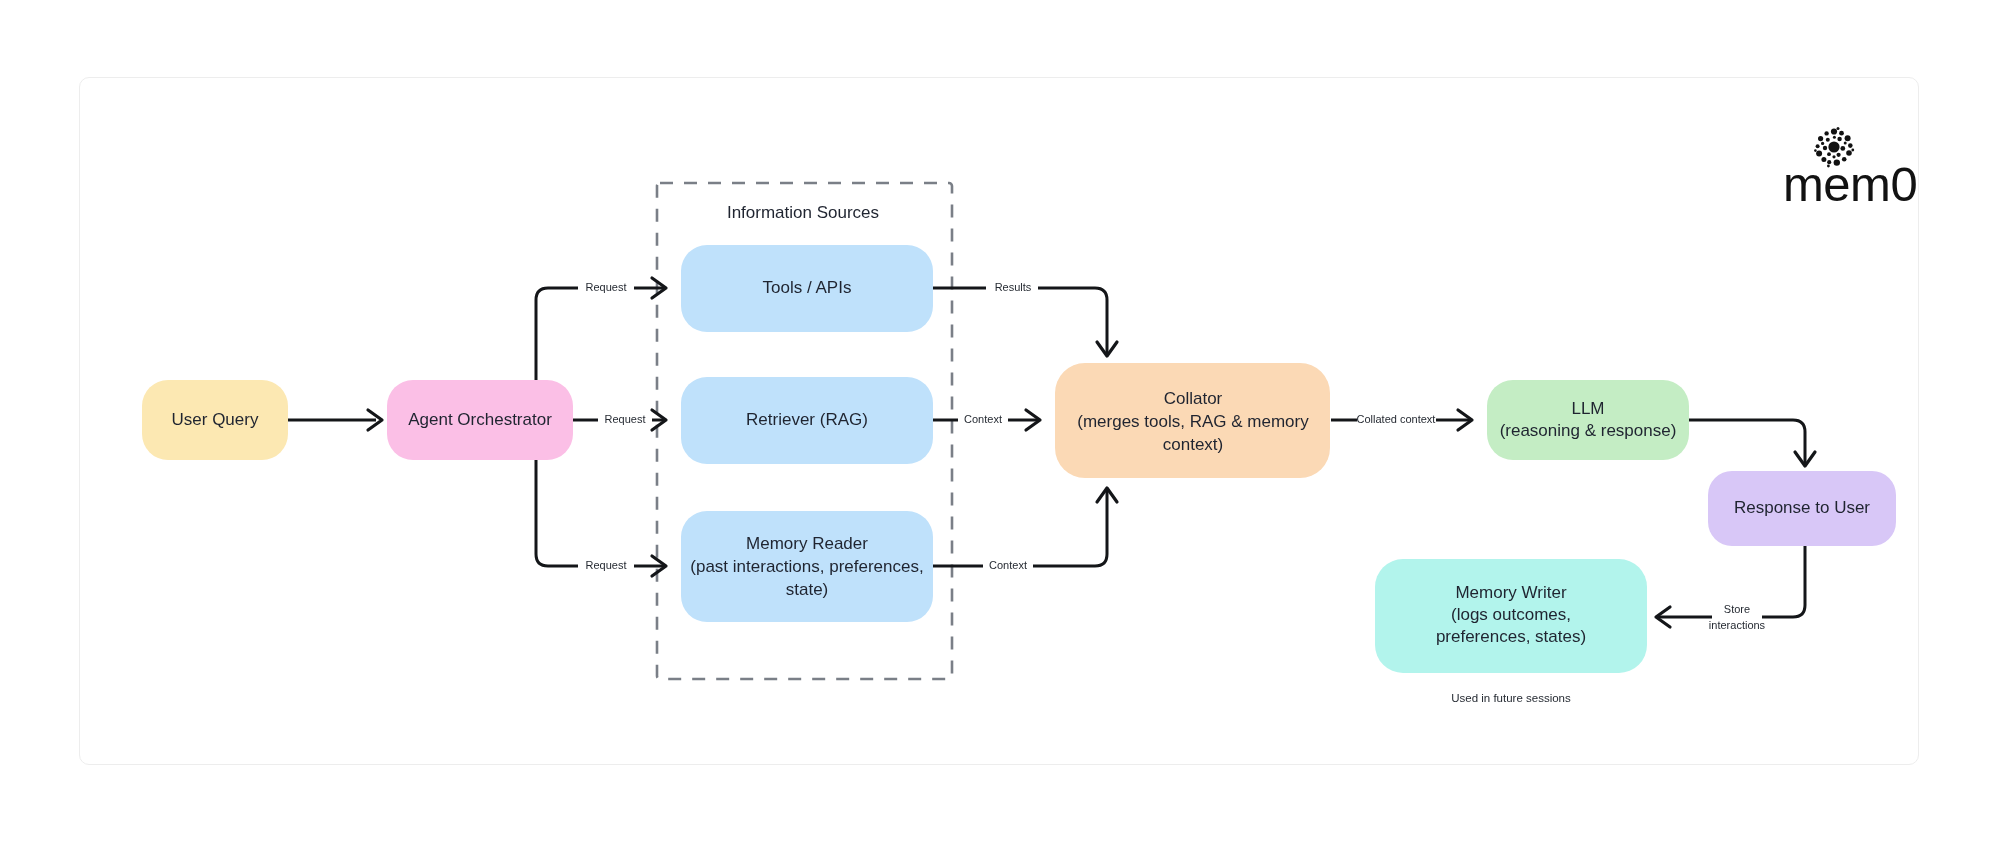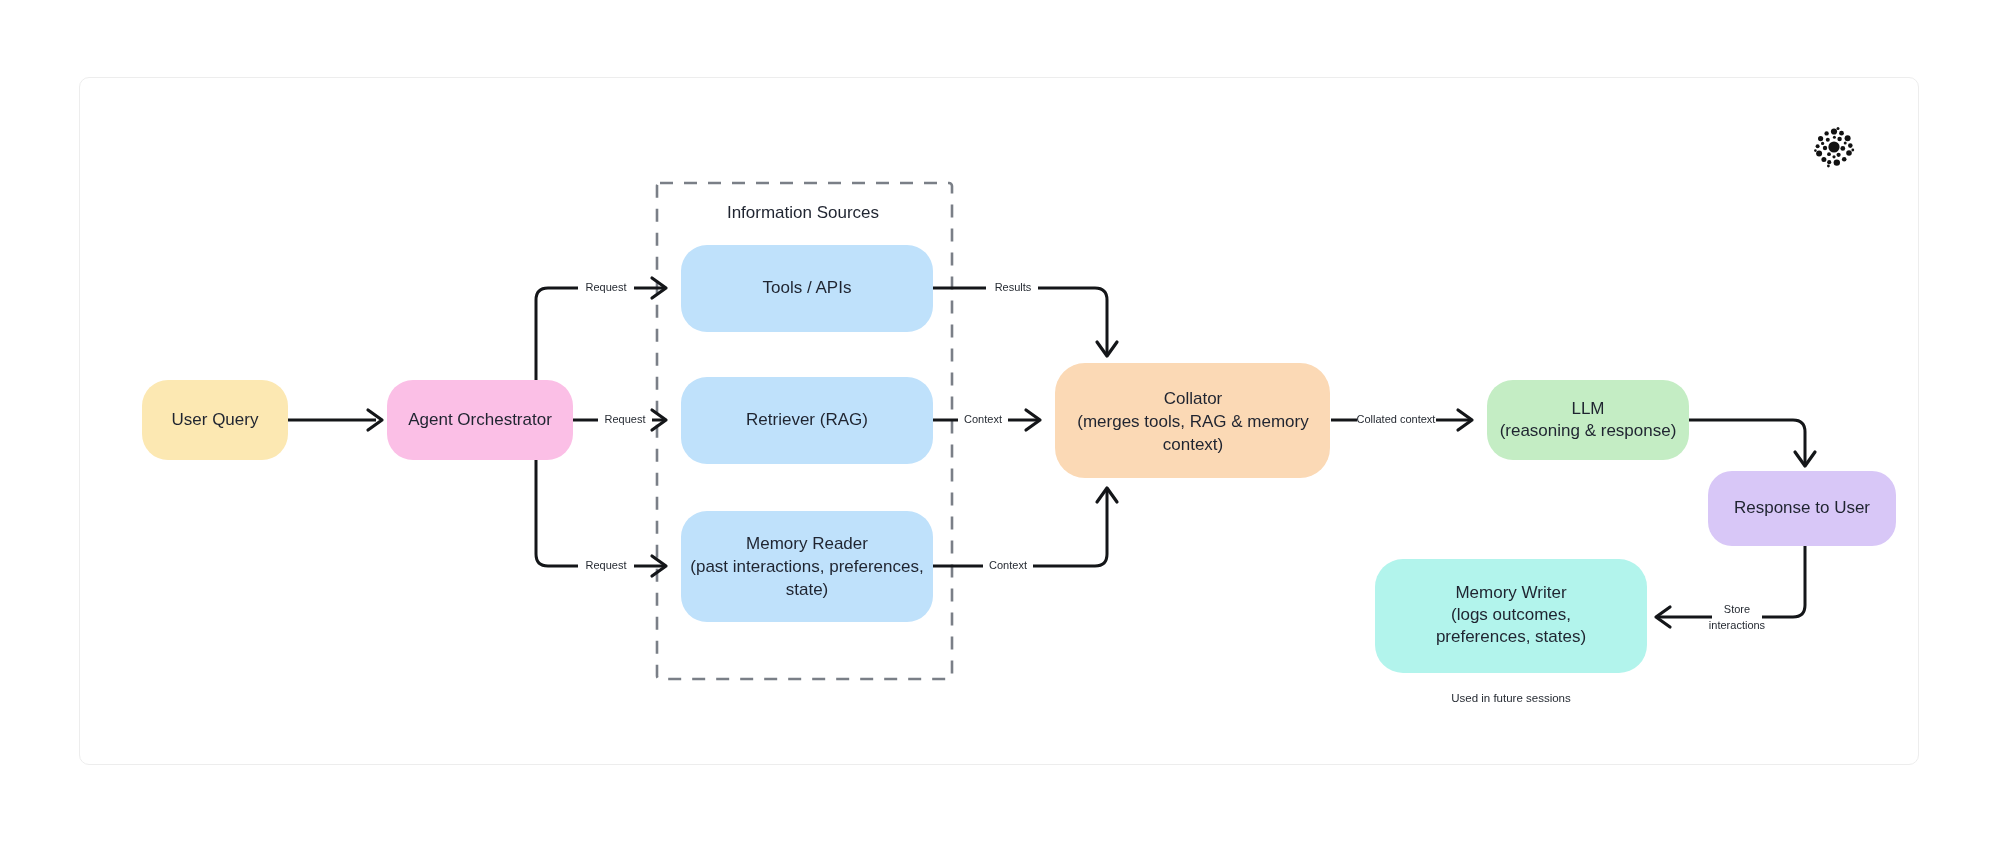--- a/index.html
+++ b/index.html
@@ -132,20 +132,21 @@
         <circle cx="40.2" cy="25.0" r="1.5"></circle>
         <circle cx="17.6" cy="25.4" r="1.6"></circle>
         <circle cx="47.8" cy="32.0" r="1.4"></circle>
         <circle cx="10.4" cy="32.6" r="1.3"></circle>
         <circle cx="33.0" cy="10.6" r="1.5"></circle>
         <circle cx="23.4" cy="48.0" r="1.4"></circle>
       </g>
     </svg>
   </div>
 
+  <div class="brand-word" style="left:1783px; top:156px;">mem0</div>
 
   <svg class="diagram" viewBox="0 0 2000 846">
 
     <rect class="group-box" x="657" y="183" width="295" height="496" rx="3"></rect>
     <text class="group-title" x="803" y="214">Information Sources</text>
 
     <g>
       <path class="edge-path" d="M 288 420 L 376 420"></path>
       <path class="edge-arrowhead" d="M 368 410 L 382 420 L 368 430"></path>
     </g>

